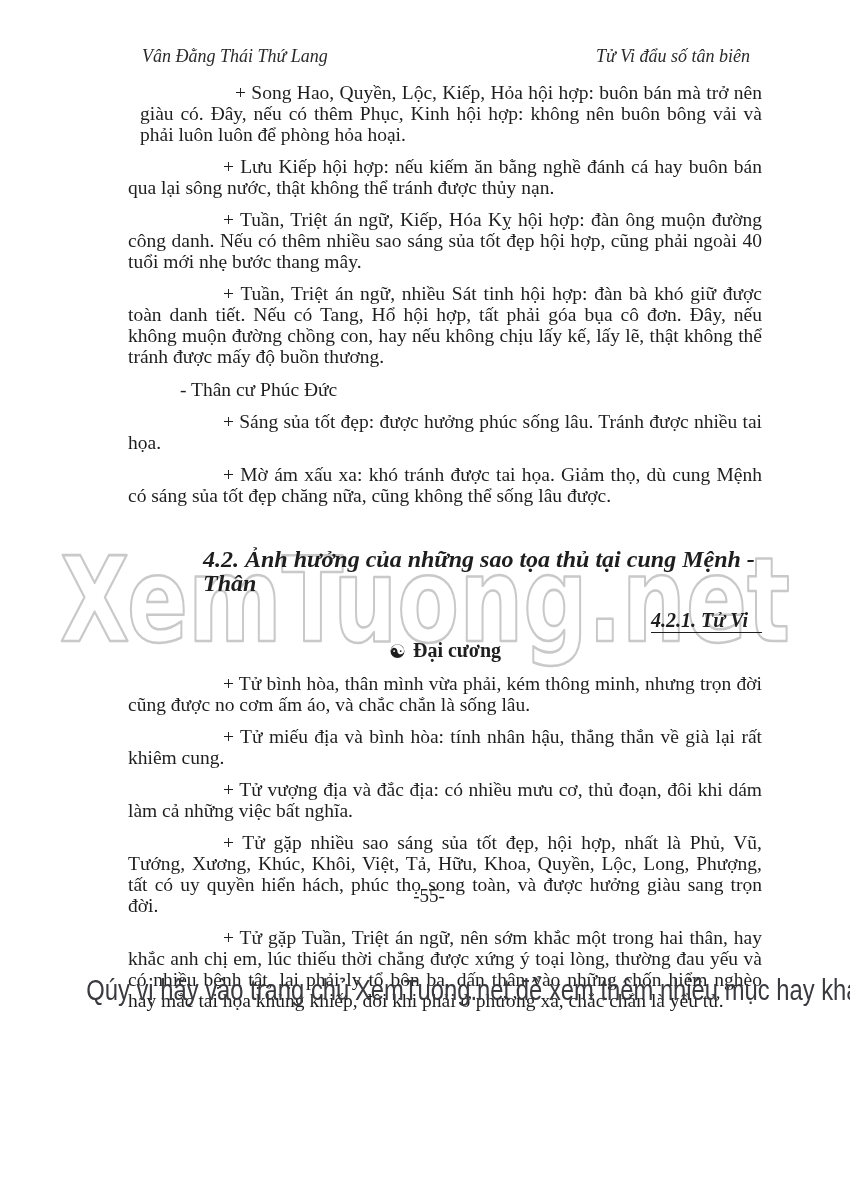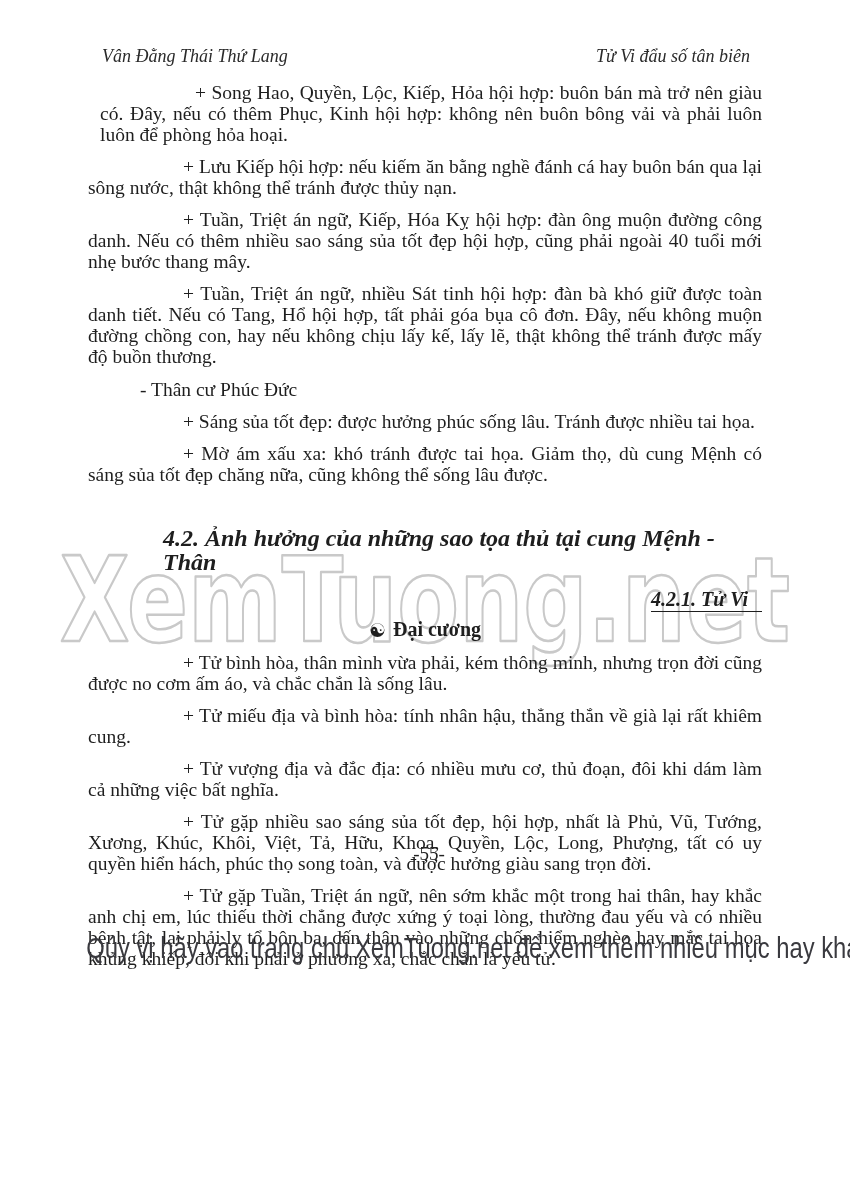--- a/index.html
+++ b/index.html
@@ -9,21 +9,21 @@
     background:#ffffff;
     font-family:"Liberation Serif","DejaVu Serif",serif;
     color:#1e1e1e;
     overflow:hidden;
   }
   
   .watermark{
     position:absolute;left:58px;top:543px;
     z-index:0;pointer-events:none;
   }
-  .content-layer{position:relative;z-index:1;}
+  .content-layer{position:relative;z-index:1;padding-left:40px;}
   .running-header{
     display:flex;justify-content:space-between;
     padding:46px 100px 0 102px;
     font-style:italic;font-size:18px;color:#2a2a2a;
   }
   .body-text{
     padding:0 88px;
     font-size:19.5px;line-height:21px;
     text-align:justify;
   }

